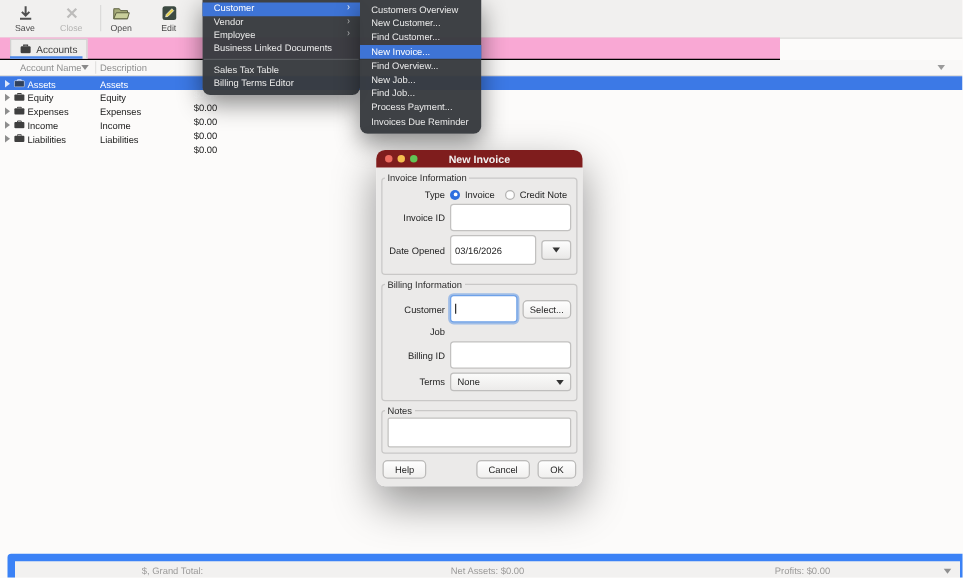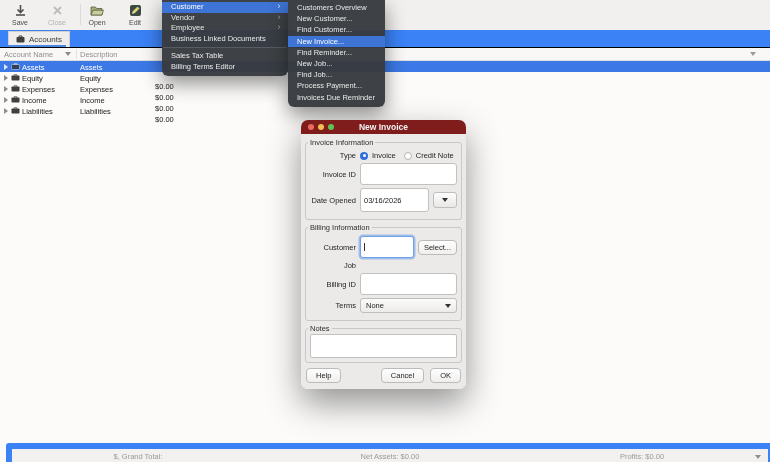--- a/index.html
+++ b/index.html
@@ -7,26 +7,26 @@
     width:770px;height:462px;position:relative;overflow:hidden;
     background:#fcfbfa;font-family:"Liberation Sans",sans-serif;
     -webkit-font-smoothing:antialiased;
   }
   
   .toolbar{position:absolute;left:0;top:0;width:770px;height:30px;background:#f1f0ef;border-bottom:1px solid #ddddDC;}
   .tbtn{position:absolute;top:2px;width:36px;height:26px;display:flex;flex-direction:column;align-items:center;justify-content:center;gap:1px;font-size:7px;color:#4a4a4a;}
   .tbtn.disabled{color:#b3b2b1;}
   .tsep{position:absolute;left:80px;top:4px;width:1px;height:21px;background:#dcdbda;}
   
-  .tabbar{position:absolute;left:0;top:30px;width:770px;height:17px;background:#3b82f6;border-bottom:1px solid #000000;}
+  .tabbar{position:absolute;left:0;top:30px;width:624px;height:17px;background:#f9a8d4;border-bottom:1px solid #000000;}
   .tab{position:absolute;left:8px;top:1px;height:15px;background:#eeedec;border:1px solid #d2d1d0;border-bottom:none;display:flex;align-items:center;gap:4px;padding:0 7px;font-size:8px;color:#3a3a3a;}
   .tab-underline{position:absolute;left:8px;top:15px;width:58px;height:2px;background:#4b86e8;}
   
   .thead{position:absolute;left:0;top:48px;width:770px;height:12px;background:#f9f8f7;border-bottom:1px solid #dededd;font-size:7.5px;color:#8f8f8f;}
-  .thead .h1{position:absolute;left:4px;top:2px;}
+  .thead .h1{position:absolute;left:16px;top:2px;}
   .thead .h2{position:absolute;left:80px;top:2px;}
   .thead .sort{position:absolute;left:65px;top:4px;width:0;height:0;border-left:3px solid transparent;border-right:3px solid transparent;border-top:4px solid #8a8a8a;}
   .thead .hdiv{position:absolute;left:76px;top:1px;width:1px;height:10px;background:#e3e2e1;}
   .thead .colpick{position:absolute;left:750px;top:4px;width:0;height:0;border-left:3px solid transparent;border-right:3px solid transparent;border-top:4px solid #9a9a9a;}
   .tbody{position:absolute;left:0;top:61px;width:618px;}
   .trow{position:relative;width:770px;height:11px;font-size:7.5px;color:#1a1a1a;}
   .trow.selected{background:#3c79e6;color:#fff;}
   .expander{position:absolute;left:4px;top:3px;width:0;height:0;border-top:3px solid transparent;border-bottom:3px solid transparent;border-left:4px solid #8d8d8d;}
   .trow.selected .expander{border-left-color:#dfe8fb;}
   .acct-icon{position:absolute;left:11px;top:2px;}
@@ -222,21 +222,21 @@
   <div class="mi">
       <span>New Customer...</span>
     </div>
   <div class="mi">
       <span>Find Customer...</span>
     </div>
   <div class="mi hl">
       <span>New Invoice...</span>
     </div>
   <div class="mi">
-      <span>Find Reminder...</span>
+      <span>Find Overview...</span>
     </div>
   <div class="mi">
       <span>New Job...</span>
     </div>
   <div class="mi">
       <span>Find Job...</span>
     </div>
   <div class="mi">
       <span>Process Payment...</span>
     </div>

